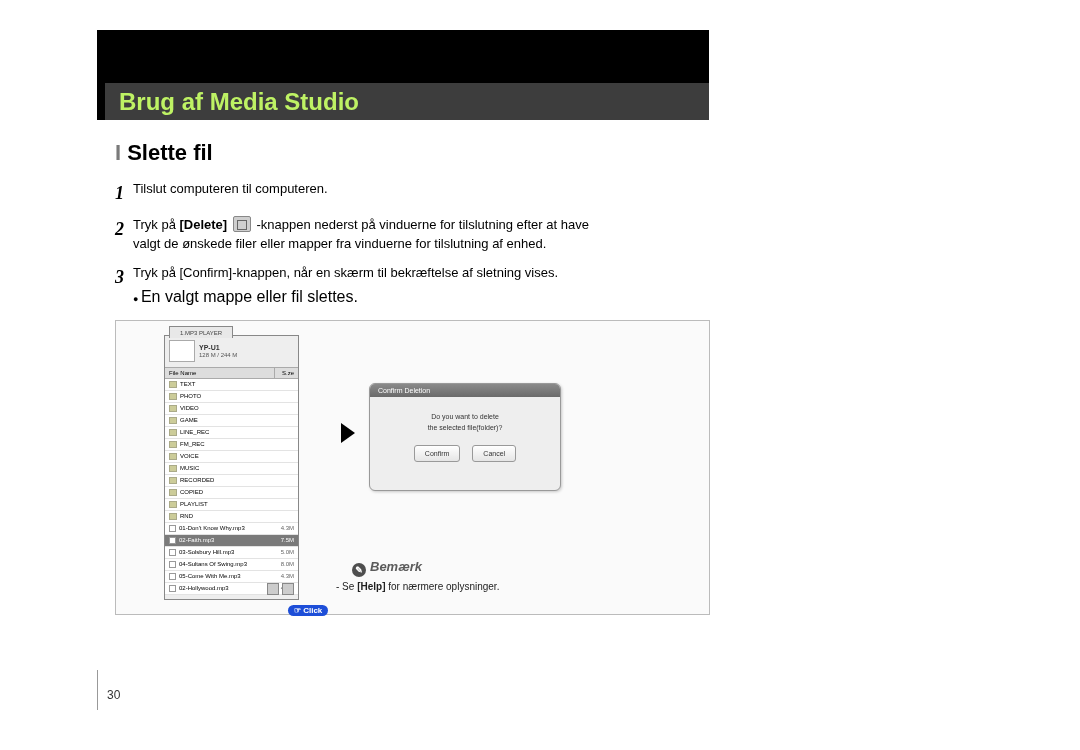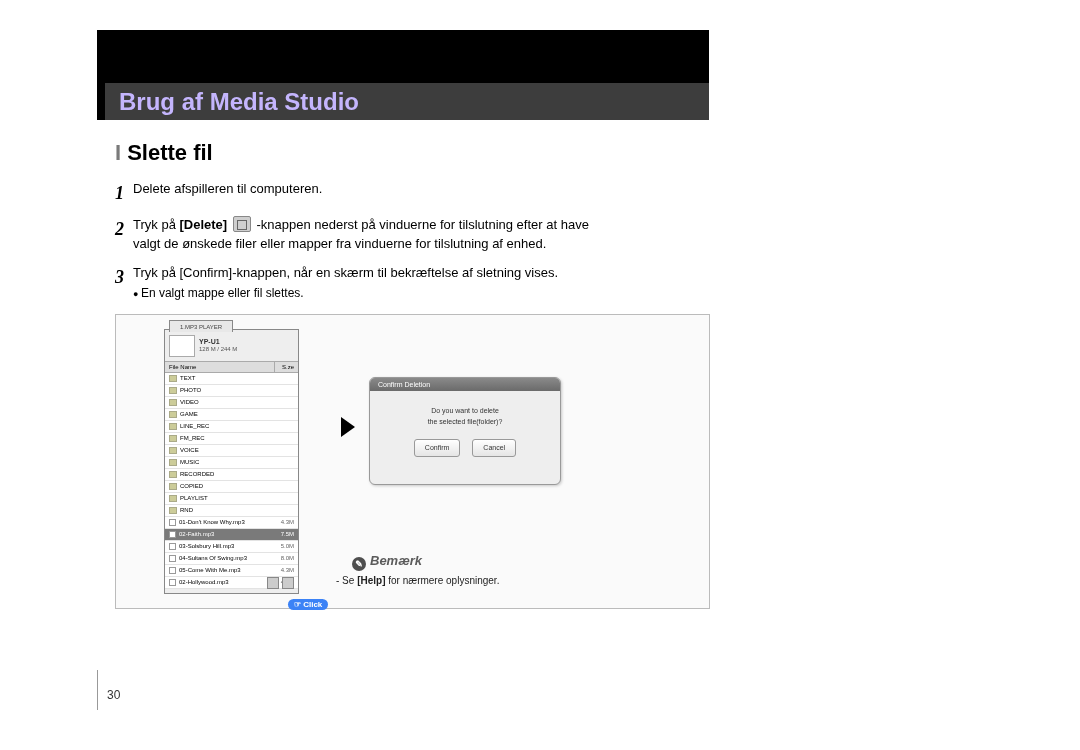--- a/index.html
+++ b/index.html
@@ -1,28 +1,28 @@
 <!DOCTYPE html>
 <html><head>
 <meta charset="utf-8">
 <style>
   * { box-sizing: border-box; margin: 0; padding: 0; }
   body { font-family: Arial, Helvetica, sans-serif; background: #fff; width: 1080px; height: 750px; position: relative; color: #000; }
   .black-bar { position: absolute; left: 97px; top: 30px; width: 612px; height: 86px; background: #000; }
   .title-bar { position: absolute; left: 97px; top: 83px; width: 612px; height: 37px; background: #3d3d3d; border-left: 8px solid #000; display: flex; align-items: center; padding-left: 14px; }
-  .title-bar span { color: #c4b5fd; font-size: 24px; font-weight: bold; }
+  .title-bar span { color: #bef264; font-size: 24px; font-weight: bold; }
   .content { position: absolute; left: 115px; top: 140px; width: 590px; }
   .subtitle { font-size: 22px; font-weight: bold; margin-bottom: 14px; }
   .subtitle .pipe { color: #7a7a7a; font-weight: bold; margin-right: 6px; }
   .step { font-size: 13px; line-height: 1.45; margin-bottom: 10px; display: flex; }
   .step-num { font-family: "Times New Roman", serif; font-style: italic; font-weight: bold; font-size: 18px; width: 18px; flex-shrink: 0; }
   .step-body { flex: 1; }
   .delete-icon { display:inline-block; width:18px; height:16px; background:#cfcfcf; border:1px solid #888; border-radius:2px; vertical-align: -3px; margin: 0 2px; position:relative; }
   .delete-icon::after { content:""; position:absolute; left:3px; top:3px; width:8px; height:8px; border:1px solid #666; }
-  .bullet-line { font-size: 12px; margin-left: 20px; margin-top: 2px; }
+  .bullet-line { font-size: 16px; margin-left: 20px; margin-top: 2px; }
   .bullet-line::before { content: "● "; font-size: 9px; }
   .figure { border: 1px solid #bbb; margin-top: 12px; padding: 16px 18px 16px 18px; width: 595px; height: 295px; position: relative; background: #fafafa; }
   .player-panel { position:absolute; left:48px; top:14px; width:135px; height:265px; border:1px solid #888; background:#eee; }
   .player-tab { position:absolute; top:-10px; left:4px; width:64px; height:12px; background:#e8e8e8; border:1px solid #888; border-bottom:none; font-size:6px; text-align:center; line-height:12px; color:#444; }
   .player-head { height:32px; border-bottom:1px solid #aaa; display:flex; align-items:center; padding:4px; gap:4px; }
   .device-icon { width:26px; height:22px; background:#fff; border:1px solid #aaa; }
   .device-info { font-size:6px; line-height:1.2; color:#555; }
   .device-info b { font-size:7px; color:#333; }
   .col-head { display:flex; font-size:6px; background:#ddd; border-bottom:1px solid #aaa; }
   .col-head div { padding:2px 4px; }
@@ -33,21 +33,21 @@
   .folder-list .ico { display:inline-block; width:8px; height:7px; background:#cc9; border:1px solid #aa8; margin-right:3px; flex-shrink:0; }
   .file-list { font-size:6px; }
   .file-list div { padding:2px 4px; border-bottom:1px solid #e3e3e3; background:#fff; display:flex; }
   .file-list .ico { display:inline-block; width:7px; height:7px; background:#fff; border:1px solid #999; margin-right:3px; flex-shrink:0; }
   .file-list .fname { flex:1; white-space:nowrap; overflow:hidden; text-overflow:ellipsis; }
   .file-list .fsize { width:22px; text-align:right; color:#666; }
   .file-list .selected { background:#7a7a7a; color:#fff; }
   .file-list .selected .fsize { color:#fff; }
   .bottom-icons { position:absolute; bottom:4px; right:4px; display:flex; gap:3px; }
   .bottom-icons span { width:12px; height:12px; background:#ccc; border:1px solid #888; }
-  .click-badge { position:absolute; bottom:-2px; left:172px; background:#3b82f6; color:#fff; font-size:8px; padding:1px 6px; border-radius:8px; font-weight:bold; }
+  .click-badge { position:absolute; bottom:-2px; left:172px; background:#1d4ed8; color:#fff; font-size:8px; padding:1px 6px; border-radius:8px; font-weight:bold; }
   .click-badge::before { content:"☞"; margin-right:2px; font-size:8px; }
   .arrow-right { position:absolute; left:225px; top:102px; width:0; height:0; border-top:10px solid transparent; border-bottom:10px solid transparent; border-left:14px solid #000; }
   .dialog-wrap { position:absolute; left:253px; top:62px; width:192px; height:108px; background:#eee; border:1px solid #999; border-radius:6px; box-shadow:1px 1px 3px rgba(0,0,0,.2); }
   .dialog-title { background:linear-gradient(#8a8a8a,#6a6a6a); color:#fff; font-size:7px; padding:3px 8px; border-radius:5px 5px 0 0; }
   .dialog-body { text-align:center; padding:14px 8px 8px; font-size:7px; color:#333; line-height:1.6; }
   .dialog-buttons { display:flex; justify-content:center; gap:12px; margin-top:12px; }
   .dialog-buttons span { background:linear-gradient(#fff,#e5e5e5); border:1px solid #999; border-radius:3px; font-size:7px; padding:2px 10px; }
   .note-block { position:absolute; left:220px; bottom:22px; font-size:12px; }
   .note-label { font-weight:bold; font-style:italic; color:#5b5b5b; font-size:13px;margin-left:16px; }
   .note-label .note-icon { display:inline-block; width:14px; height:14px; border-radius:50%; background:#4e4e4e; color:#fff; font-size:9px; text-align:center; line-height:14px; vertical-align:-2px; margin-right:4px; font-style:normal; }
@@ -63,21 +63,21 @@
   <span>Brug af Media Studio</span>
 </div>
 
 <div class="content">
   <div class="subtitle">
     <span class="pipe">I</span><span>Slette fil</span>
   </div>
 
   <div class="step">
     <div class="step-num">1</div>
-    <div class="step-body">Delete afspilleren til computeren.</div>
+    <div class="step-body">Tilslut computeren til computeren.</div>
   </div>
 
   <div class="step">
     <div class="step-num">2</div>
     <div class="step-body">
       <span>Tryk på </span><b>[Delete]</b>
       <span class="delete-icon"></span>
       <span> -knappen nederst på vinduerne for tilslutning efter at have</span><br>
       <span>valgt de ønskede filer eller mapper fra vinduerne for tilslutning af enhed.</span>
     </div>

